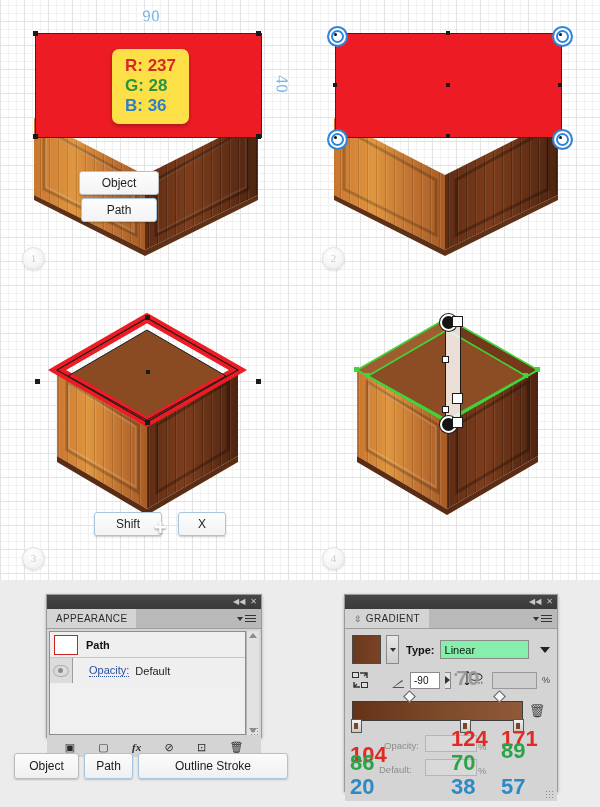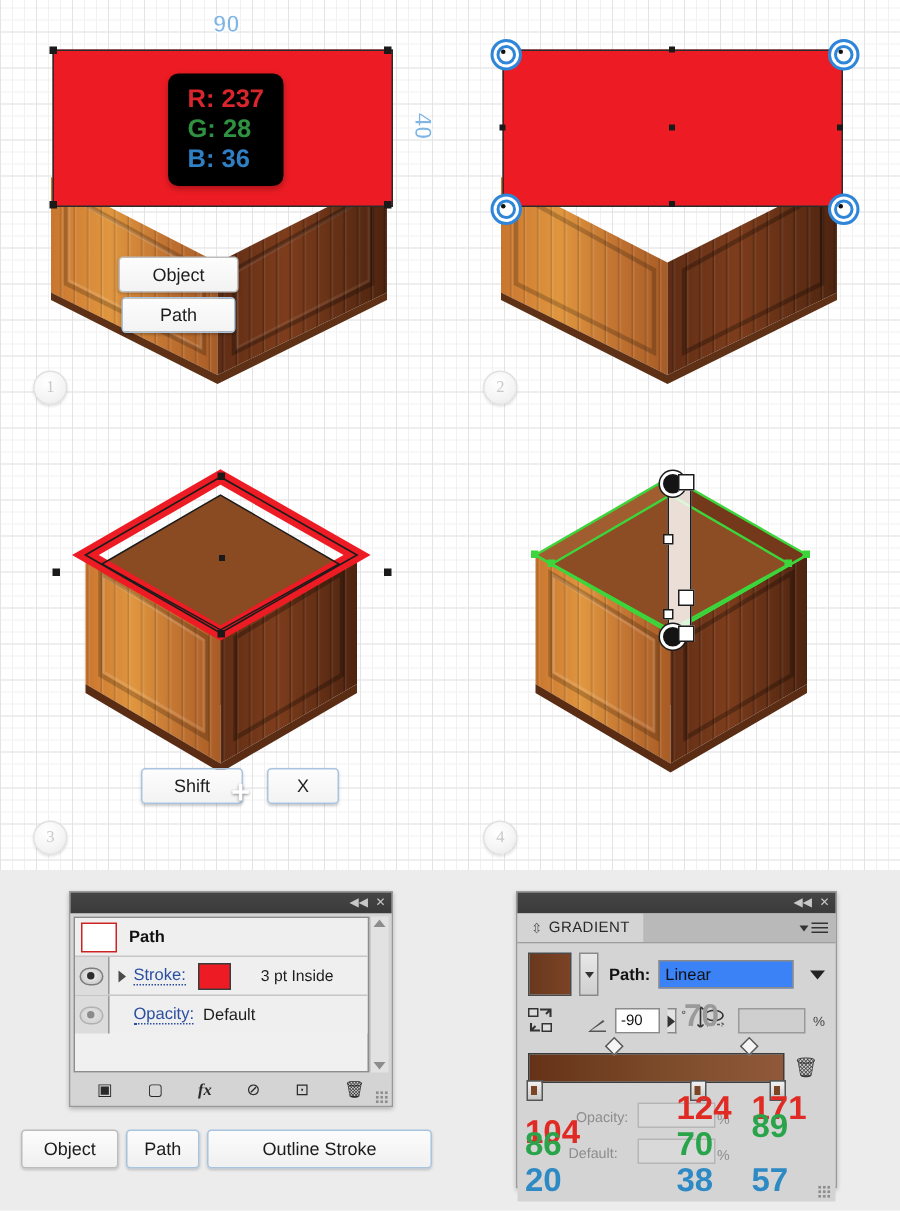--- a/index.html
+++ b/index.html
@@ -50,21 +50,21 @@
   
   .dim{
     position:absolute;color:#7fb4e3;font-weight:bold;font-size:16px;
     font-family:"Liberation Sans",sans-serif;
     -webkit-text-stroke:0.6px #ffffff;
     text-shadow:0 0 2px #fff,0 0 2px #fff;
   }
   .dim.rot{transform:rotate(90deg);transform-origin:50% 50%;}
   
   .rgbcard{
-    position:absolute;background:#000000;border-radius:7px;
+    position:absolute;background:#fde047;border-radius:7px;
     box-shadow:0 2px 4px rgba(0,0,0,.28);
     padding:7px 13px 8px 13px;
     font-weight:bold;font-size:17px;line-height:20px;
     font-family:"Liberation Sans",sans-serif;
   }
   .rgbcard .r{color:#d8262c;}
   .rgbcard .g{color:#2e9240;}
   .rgbcard .b{color:#2f7fc4;}
   
   .keybtn{
@@ -124,21 +124,21 @@
   .sc-down{border-top:5px solid #8c8c8c;}
   .appr-footer{height:20px;display:flex;align-items:center;justify-content:space-around;padding:0 6px;background:#d4d4d4;}
   .ficon{font-size:11px;color:#2a2a2a;line-height:1;}
   
   .grad-body{background:#d4d4d4;padding:6px 7px 6px 7px;position:relative;}
   .grad-row1{display:flex;align-items:center;gap:5px;}
   .grad-swatch{width:27px;height:27px;border:1px solid #4a4a4a;background:linear-gradient(to right,#68391e,#7c4324);}
   .grad-swatch-arrow{width:11px;height:27px;background:linear-gradient(to bottom,#e8e8e8,#cfcfcf);border:1px solid #8a8a8a;display:flex;align-items:center;justify-content:center;}
   .tiny-dn{width:0;height:0;border-left:3px solid transparent;border-right:3px solid transparent;border-top:4px solid #333;}
   .grad-type-label{font-size:11px;font-weight:bold;color:#121212;margin-left:2px;}
-  .grad-select{flex:1;height:17px;background:#3b82f6;border:1px solid #8a8a8a;display:flex;align-items:center;padding-left:4px;font-size:11px;color:#111;}
+  .grad-select{flex:1;height:17px;background:#86efac;border:1px solid #8a8a8a;display:flex;align-items:center;padding-left:4px;font-size:11px;color:#111;}
   .grad-sel-arrow{width:0;height:0;border-left:5px solid transparent;border-right:5px solid transparent;border-top:6px solid #222;margin-left:6px;}
   .grad-row2{display:flex;align-items:center;gap:5px;margin-top:7px;}
   .rev-icon{width:18px;height:17px;position:relative;}
   .ang-icon{width:14px;height:10px;position:relative;}
   .num-field{width:42px;height:15px;background:#fff;border:1px solid #8a8a8a;font-size:10px;color:#111;display:flex;align-items:center;padding-left:3px;}
   .mini-arrow{width:9px;height:15px;background:#e3e3e3;border:1px solid #8a8a8a;border-left:none;display:flex;align-items:center;justify-content:center;}
   .blank-field{width:72px;height:15px;background:#cfcfcf;border:1px solid #9a9a9a;}
   .grad-bar-wrap{margin-top:12px;position:relative;}
   .grad-bar{height:18px;border:1px solid #3c3c3c;background:linear-gradient(to right,#653217 0%,#7c4b2a 52%,#90593a 100%);}
   .gstop{position:absolute;width:9px;height:12px;background:linear-gradient(to bottom,#f2f2f2,#c8c8c8);border:1px solid #555;}
@@ -351,35 +351,41 @@
   <div style="position:absolute;left:142px;top:126px;width:5px;height:5px;background:#fff;border:1px solid #1c1c1c;"></div>
 
   <div class="step" style="left:22px;top:267px;">4</div>
 </div>
 
 <div class="panel" style="left:46px;top:594px;width:214px;height:142px;">
   <div class="panel-titlebar">
     <span class="tb-icon">◀◀</span>
     <span class="tb-icon">✕</span>
   </div>
+  <div class="panel-tabs">
+    <div class="panel-tab">
+      <span>APPEARANCE</span>
+    </div>
+    <div class="panel-tabfill">
+      <span class="hambox">
+        <span class="tiny-dn" style="border-top-color:#333;"></span>
+        <span class="hamlines">
+            <i></i>
+            <i></i>
+            <i></i>
+          </span>
+      </span>
+    </div>
+  </div>
   <div class="appr-body">
     <div style="display:flex;">
       <div class="appr-list" style="flex:1;">
         <div class="appr-head">
           <div class="appr-thumb"></div>
           <b>Path</b>
-        </div>
-        <div class="appr-row">
-          <div class="eye-cell">
-              <div class="eye"></div>
-            </div>
-          <div class="tri"></div>
-          <span class="lbl-link">Stroke:</span>
-          <div class="swatch red"></div>
-          <span class="txt-sm">3 pt  Inside</span>
         </div>
         <div class="appr-row">
           <div class="eye-cell">
               <div class="eye dim"></div>
             </div>
           <span class="lbl-link" style="margin-left:16px;">Opacity:</span>
           <span class="lbl-plain" style="margin-left:6px;">Default</span>
         </div>
       </div>
       <div class="scrollcol" style="height:100px;">
@@ -420,21 +426,21 @@
       </span>
     </div>
   </div>
 
   <div class="grad-body" style="height:160px;">
     <div class="grad-row1">
       <div class="grad-swatch"></div>
       <div class="grad-swatch-arrow">
           <span class="tiny-dn"></span>
         </div>
-      <span class="grad-type-label">Path:</span>
+      <span class="grad-type-label">Type:</span>
       <div class="grad-select">
         <span>Linear</span>
       </div>
       <span class="grad-sel-arrow"></span>
     </div>
 
     <div class="grad-row2">
       <span class="rev-icon">
         <svg width="18" height="17" viewBox="0 0 18 17">
           <rect x="0" y="0" width="7" height="6" fill="#333"></rect>

